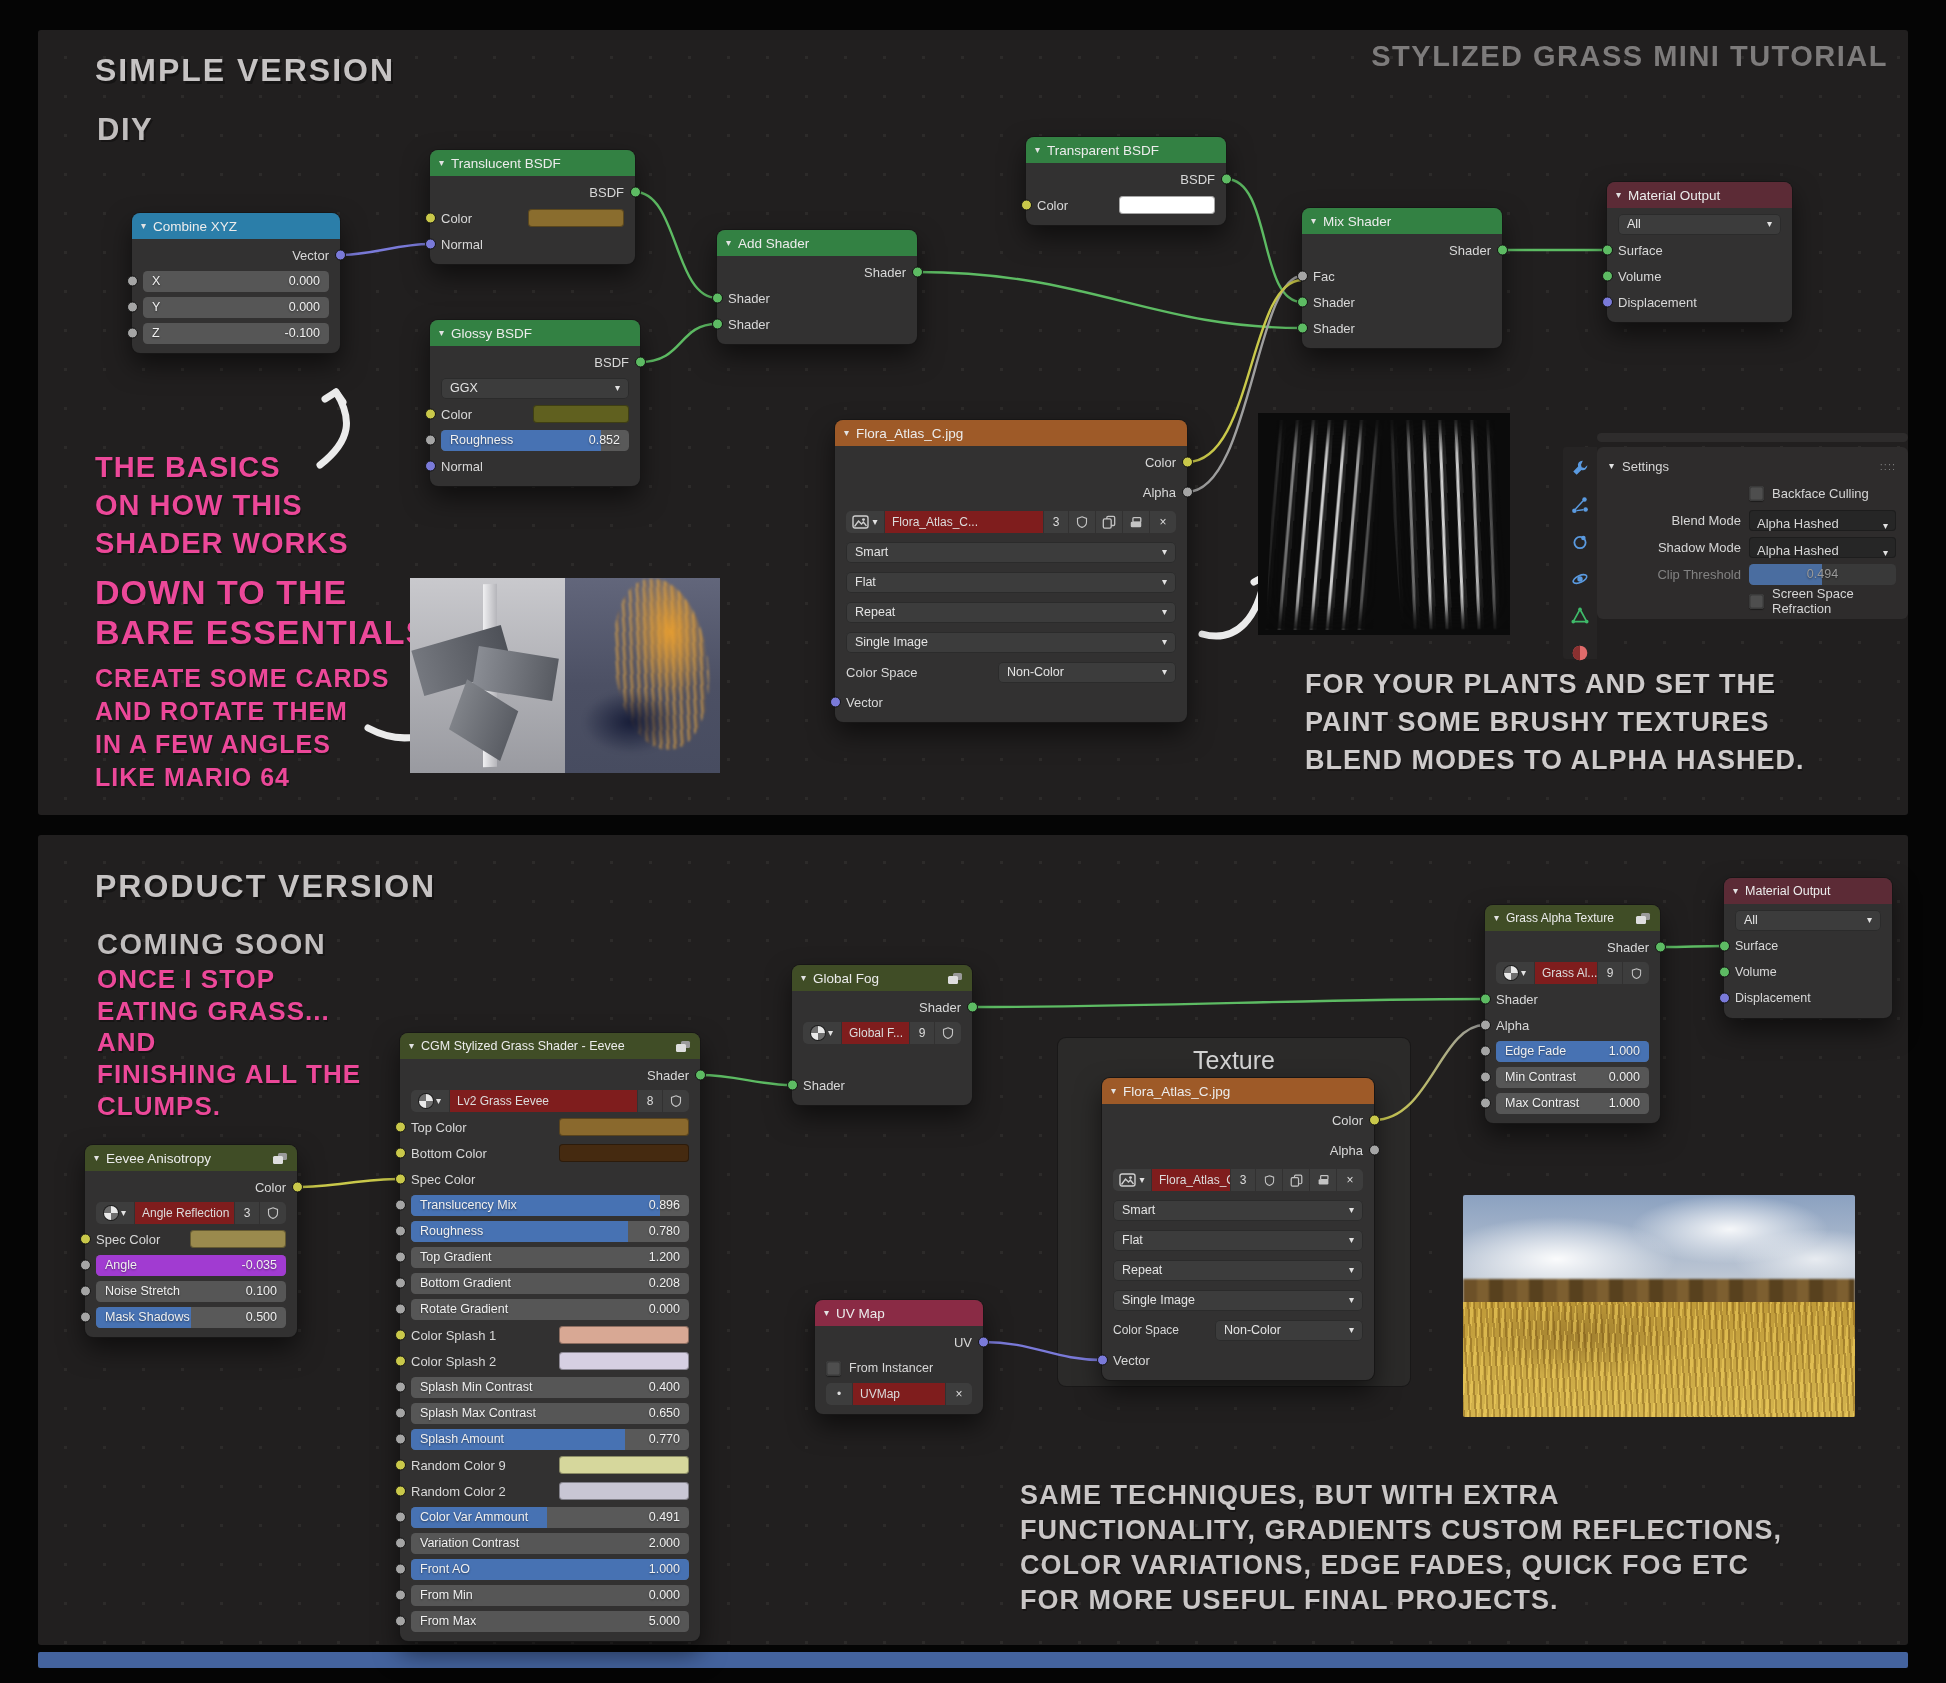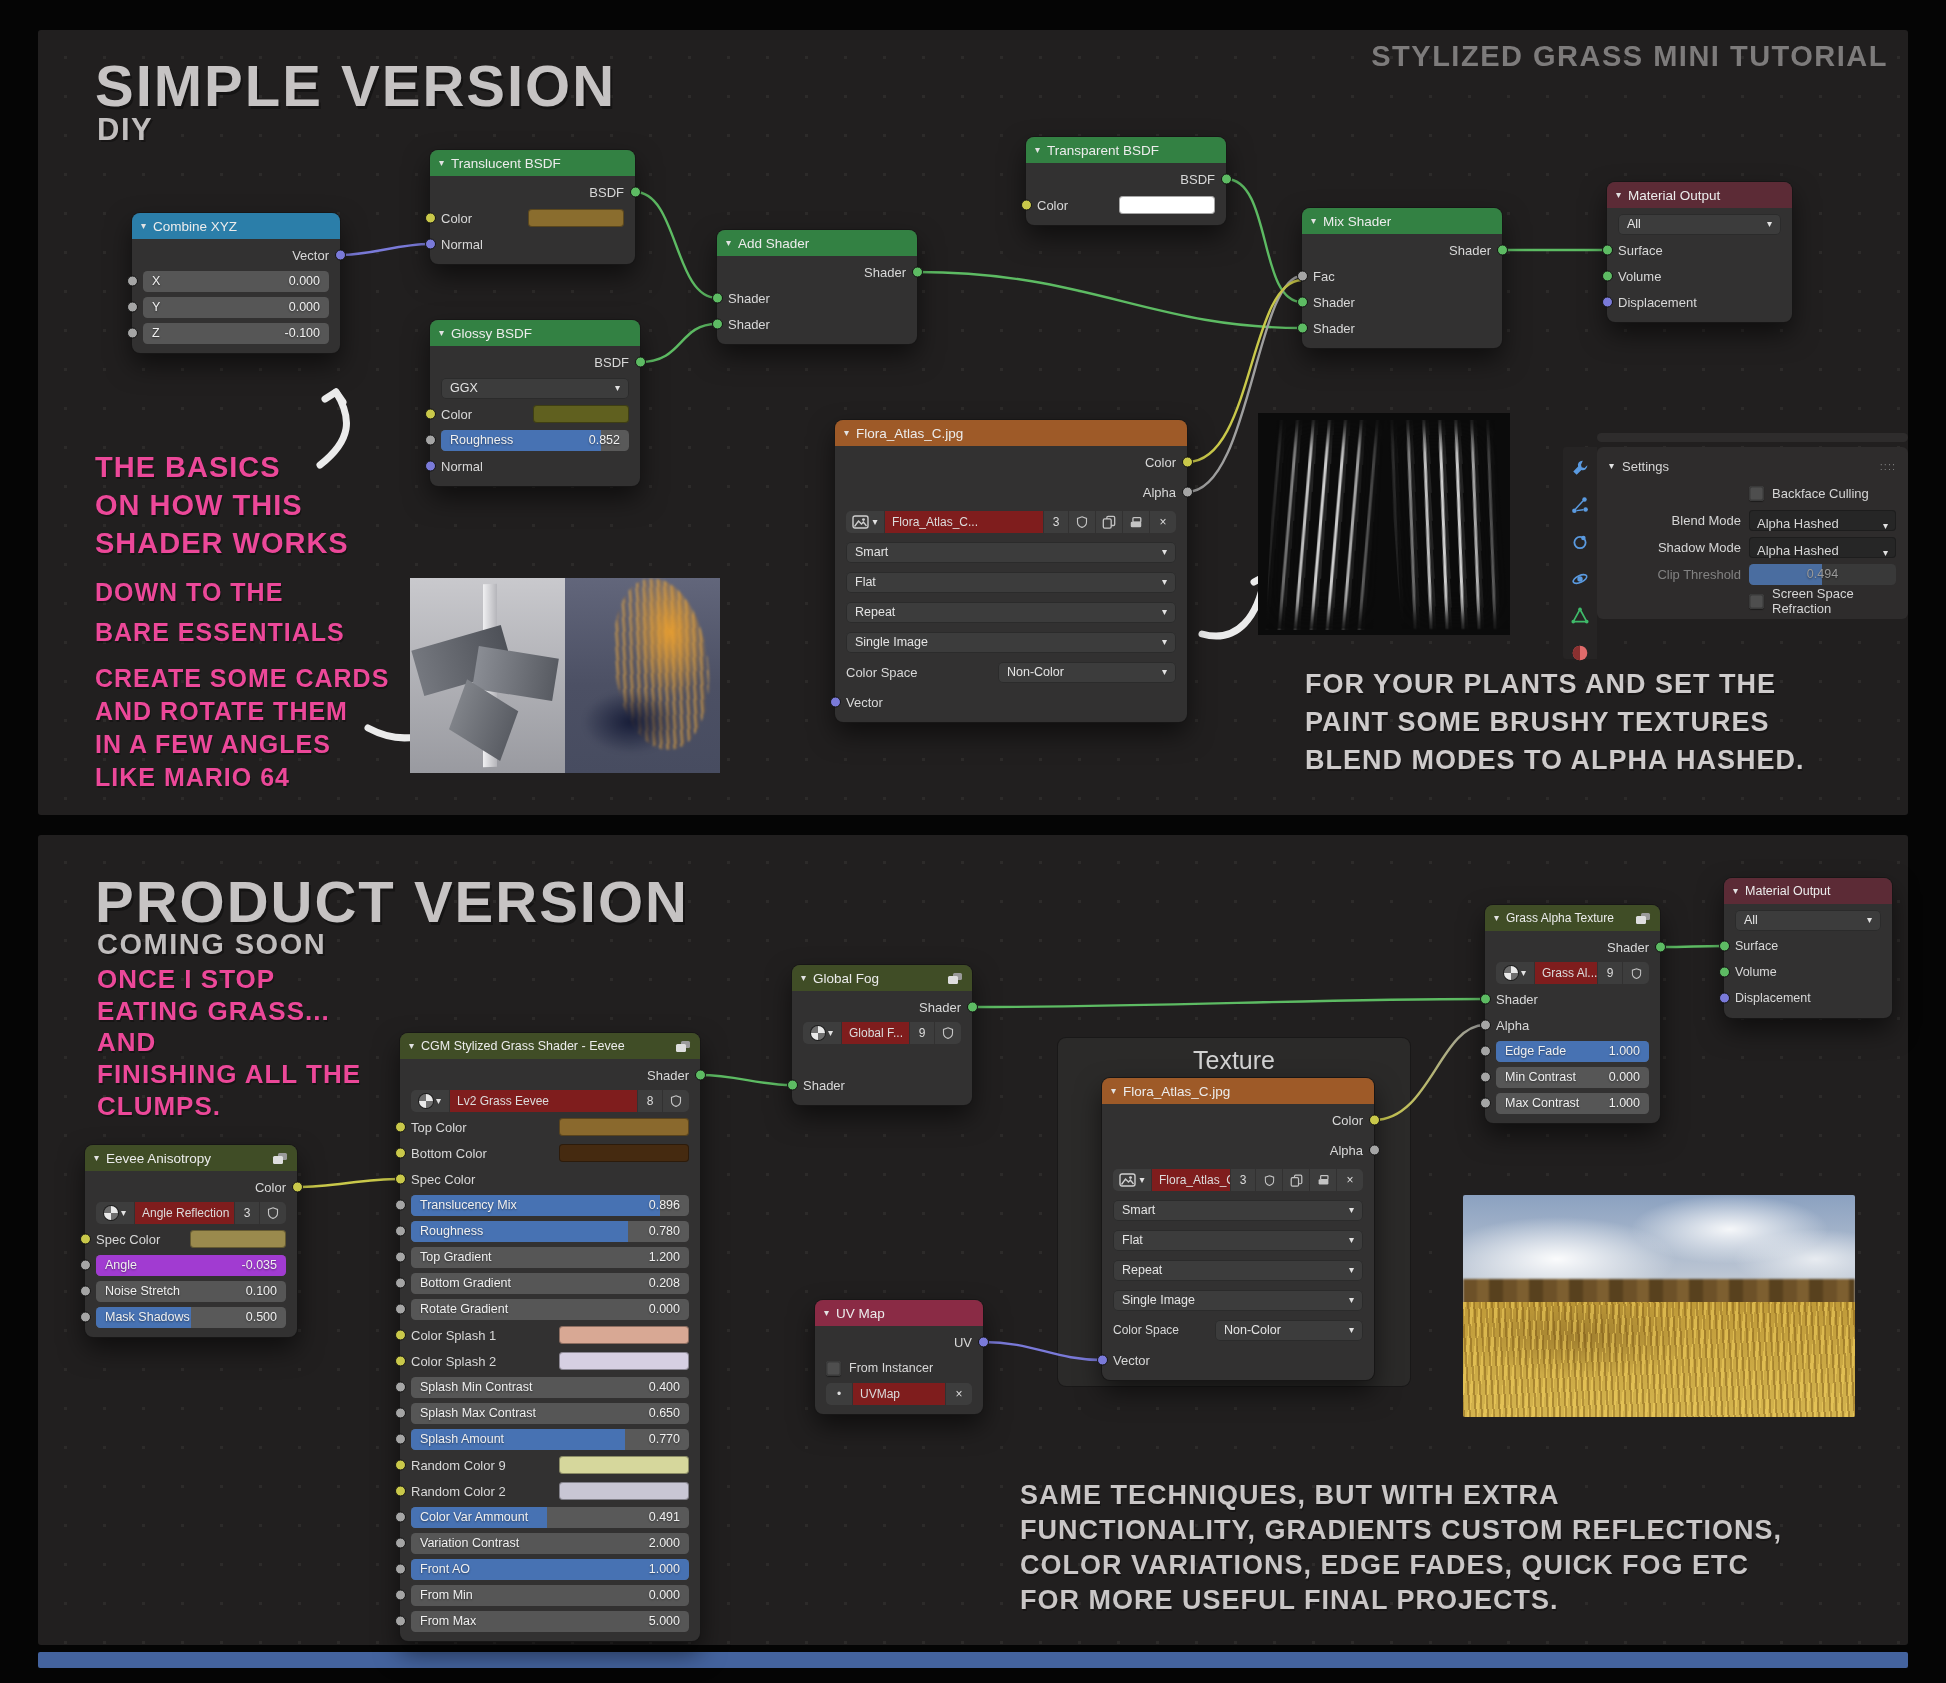--- a/index.html
+++ b/index.html
@@ -4,21 +4,21 @@
 <style>
   html,body{margin:0;padding:0;background:#020202;}
   #stage{position:relative;width:1946px;height:1683px;background:#050505;font-family:"Liberation Sans",sans-serif;overflow:hidden;}
   .panel{position:absolute;left:38px;width:1870px;background-color:#211f1f;border-radius:3px;
          background-image:radial-gradient(#2d2b2a 1.5px,transparent 1.6px);background-size:39px 39px;background-position:8px 8px;}
   #panel-top{top:30px;height:785px;}
   #panel-bottom{top:835px;height:810px;}
   #accent-bar{position:absolute;left:38px;top:1652px;width:1870px;height:16px;background:#44639e;border-radius:2px;}
 
   
-  .h1{position:absolute;font-size:58px;font-weight:bold;color:#c6c3c3;letter-spacing:2px;z-index:4;text-shadow:2px 3px 0 rgba(0,0,0,.35);}
+  .h1{position:absolute;font-size:32px;font-weight:bold;color:#c6c3c3;letter-spacing:2px;z-index:4;text-shadow:2px 3px 0 rgba(0,0,0,.35);}
   .h2{position:absolute;font-size:31px;font-weight:bold;color:#c0bdbd;letter-spacing:1.5px;z-index:4;text-shadow:2px 2px 0 rgba(0,0,0,.3);}
   .note{position:absolute;font-weight:bold;color:#ec4899;letter-spacing:1px;z-index:4;text-shadow:1px 2px 0 rgba(0,0,0,.3);}
   .note div{white-space:nowrap;}
   #tut-title{position:absolute;top:40px;right:58px;font-size:29px;font-weight:bold;color:#7d7b7b;letter-spacing:1.5px;z-index:4;}
 
   
   .node{position:absolute;background:#323131;border-radius:8px;z-index:10;color:#d8d8d8;font-size:13px;
         box-shadow:0 0 0 1px #171616,0 12px 26px rgba(0,0,0,.55);}
   .nh{display:flex;align-items:center;gap:7px;height:26px;padding:0 9px;border-radius:8px 8px 0 0;color:#ececec;font-size:13.5px;white-space:nowrap;overflow:hidden;}
   .hdr-shader{background:#338143;}
@@ -118,21 +118,21 @@
   <div id="tut-title">STYLIZED GRASS MINI TUTORIAL</div>
 
   <div class="h1" style="left:95px;top:52px;">SIMPLE VERSION</div>
   <div class="h2" style="left:97px;top:112px;">DIY</div>
 
   <div class="note" style="left:95px;top:448px;font-size:29px;line-height:38px;">
     <div>THE BASICS</div>
       <div>ON HOW THIS</div>
       <div>SHADER WORKS</div>
   </div>
-  <div class="note" style="left:95px;top:572px;font-size:25px;line-height:40px;">
+  <div class="note" style="left:95px;top:572px;font-size:34px;line-height:40px;">
     <div>DOWN TO THE</div>
       <div>BARE ESSENTIALS</div>
   </div>
   <div class="note" style="left:95px;top:662px;font-size:25px;line-height:33px;">
     <div>CREATE SOME CARDS</div>
       <div>AND ROTATE THEM</div>
       <div>IN A FEW ANGLES</div>
       <div>LIKE MARIO 64</div>
   </div>
   <div class="note" style="left:1305px;top:665px;font-size:27px;line-height:38px;color:#cecbcb;">

